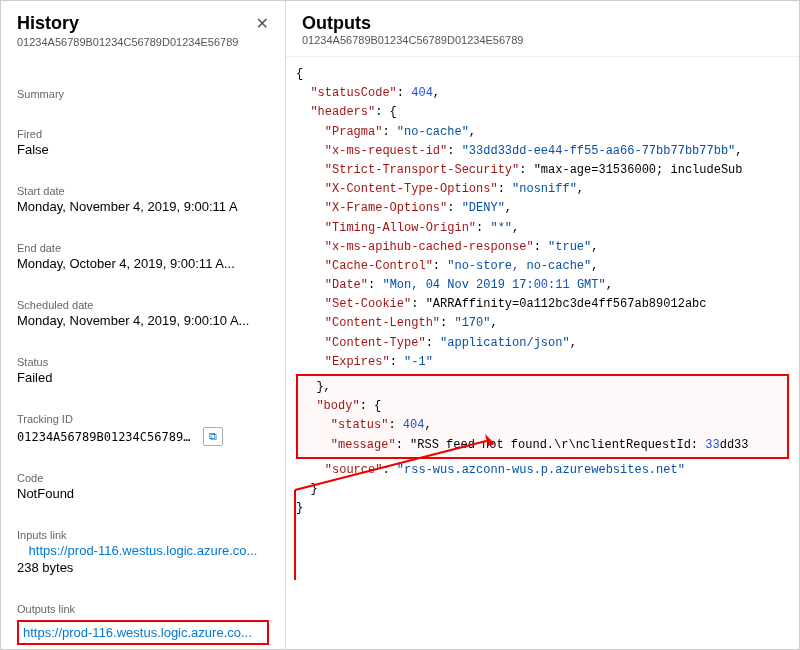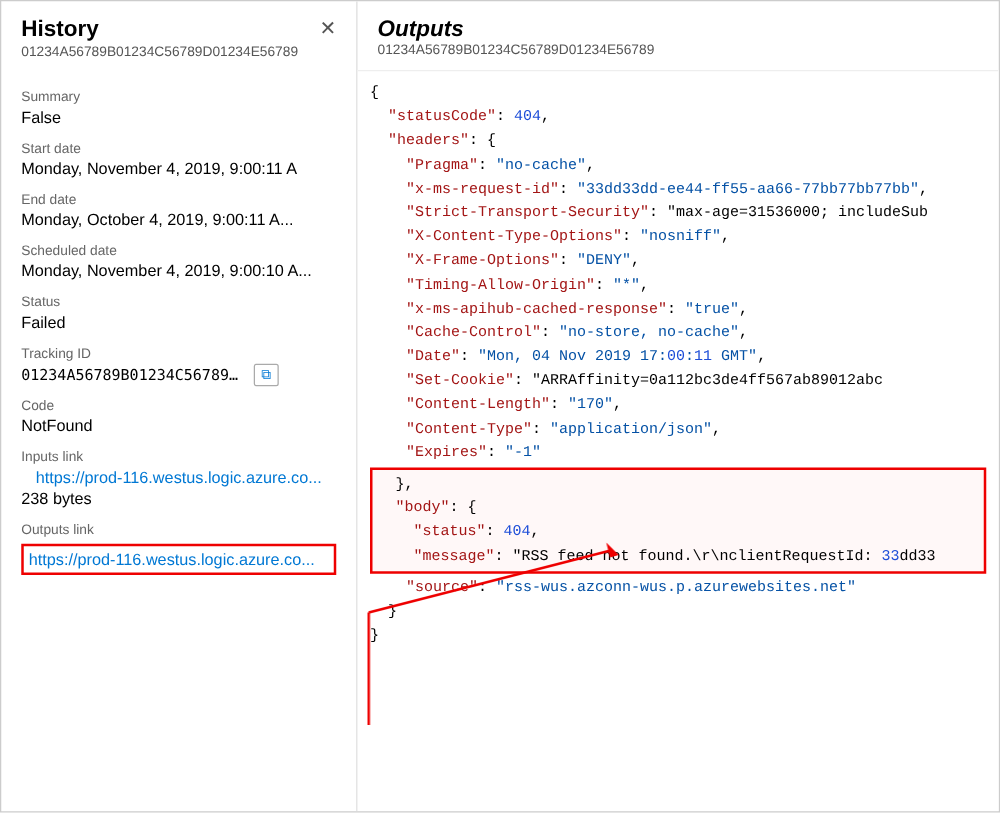--- a/index.html
+++ b/index.html
@@ -51,21 +51,21 @@
       font-size: 11px;
       color: #555;
       margin-bottom: 14px;
       word-break: break-all;
     }
 
     .section-label {
       font-size: 11px;
       color: #666;
       margin-bottom: 2px;
-      margin-top: 10px;
+      margin-top: 26px;
     }
 
     .section-value {
       font-size: 13px;
       color: #000;
       margin-bottom: 2px;
     }
 
     .section-value.link {
       color: #0078d4;
@@ -123,21 +123,20 @@
     }
 
     .right-header {
       padding: 0 16px 2px 16px;
     }
 
     .right-title {
       font-size: 18px;
       font-weight: 600;
       color: #000;
-      font-style: italic;
     }
 
     .right-id {
       font-size: 11px;
       color: #555;
       margin-bottom: 8px;
     }
 
     .json-area {
       flex: 1;
@@ -173,20 +172,21 @@
 
 <div class="left-panel">
   <div class="panel-header">
     <span class="panel-title">History</span>
     <button class="close-btn">✕</button>
   </div>
   <div class="panel-id">01234A56789B01234C56789D01234E56789</div>
 
   <div class="section-label">Summary</div>
 
+  <div class="section-label">Fired</div>
   <div class="section-value">False</div>
 
   <div class="section-label">Start date</div>
   <div class="section-value">Monday, November 4, 2019, 9:00:11 A</div>
 
   <div class="section-label">End date</div>
   <div class="section-value">Monday, October 4, 2019, 9:00:11 A...</div>
 
   <div class="section-label">Scheduled date</div>
   <div class="section-value">Monday, November 4, 2019, 9:00:10 A...</div>

